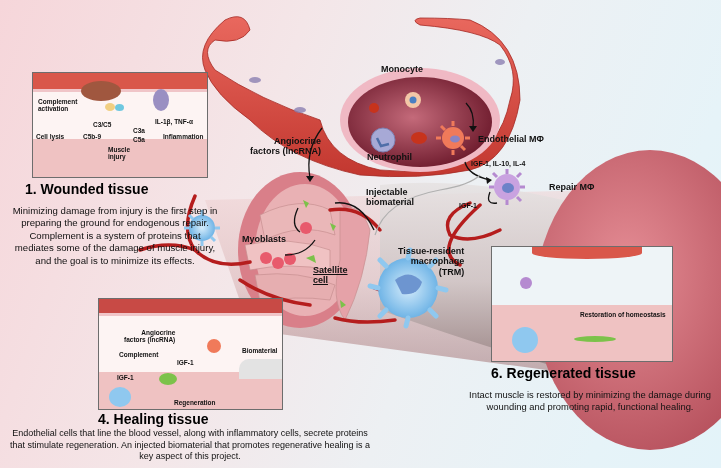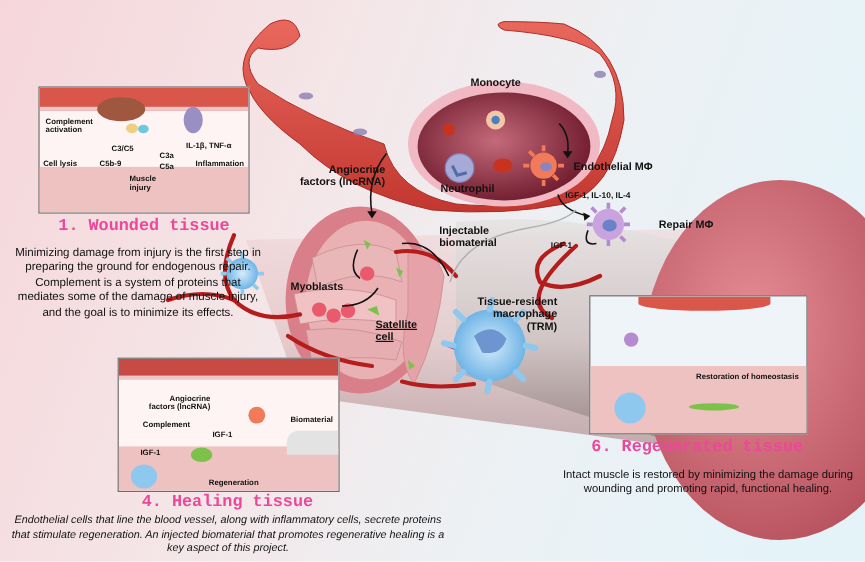--- a/index.html
+++ b/index.html
@@ -5,21 +5,21 @@
   html, body { margin: 0; padding: 0; }
   body {
     width: 721px; height: 468px; overflow: hidden; position: relative;
     font-family: "Liberation Sans", sans-serif;
     background: linear-gradient(110deg, #f6d6da 0%, #f4e6e8 35%, #edf0f3 60%, #e6f3f8 85%, #e3f3f9 100%);
   }
   .abs { position: absolute; }
   svg.scene { position: absolute; left: 0; top: 0; }
   .lbl { position: absolute; font-weight: bold; color: #111; font-size: 9px; line-height: 1.15; white-space: nowrap; }
   .small { font-size: 6.5px; font-weight: bold; color: #111; position: absolute; white-space: nowrap; line-height: 1.1; }
-  .panel-title { position: absolute; font-weight: bold; font-size: 14px; color: #ec4899; text-align: center; white-space: nowrap; font-family: Liberation Mono, monospace; }
+  .panel-title { position: absolute; font-weight: bold; font-size: 14px; color: #000000; white-space: nowrap; }
   .panel-desc { position: absolute; font-size: 9.6px; color: #111; text-align: center; line-height: 1.3; }
   .inset { position: absolute; border: 1.5px solid #6d6d6d; overflow: hidden; }
 </style>
 </head>
 <body>
 
 <svg class="scene" width="721" height="468" viewBox="0 0 721 468">
   <defs>
     <linearGradient id="vesselG" x1="0" y1="0" x2="0" y2="1">
       <stop offset="0" stop-color="#e9685e"></stop>
@@ -181,34 +181,34 @@
     <div>Angiocrine</div>
       <div>factors (lncRNA)</div>
   </div>
   <div class="small" style="left:20px;top:52px;">Complement</div>
   <div class="small" style="left:78px;top:60px;">IGF-1</div>
   <div class="small" style="left:18px;top:75px;">IGF-1</div>
   <div class="small" style="left:143px;top:48px;">Biomaterial</div>
   <div class="small" style="left:75px;top:100px;">Regeneration</div>
 </div>
 <div class="panel-title" style="left:98px;top:411px;width:183px;">4. Healing tissue</div>
-<div class="panel-desc" style="left:5px;top:428px;width:370px;font-size:9px;font-style:italic;">Endothelial cells that line the blood vessel, along with inflammatory cells, secrete proteins that stimulate regeneration. An injected biomaterial that promotes regenerative healing is a key aspect of this project.</div>
+<div class="panel-desc" style="left:5px;top:428px;width:370px;font-size:9px;">Endothelial cells that line the blood vessel, along with inflammatory cells, secrete proteins that stimulate regeneration. An injected biomaterial that promotes regenerative healing is a key aspect of this project.</div>
 
 <div class="inset" style="left:491px;top:246px;width:180px;height:114px;background:#eef4f7;">
   <div class="abs" style="left:40px;top:0;width:110px;height:12px;background:#d9574a;border-radius:0 0 50% 50%;"></div>
   <div class="abs" style="left:28px;top:30px;width:12px;height:12px;border-radius:50%;background:#b58ad0;"></div>
   <div class="abs" style="left:0;top:58px;width:180px;height:56px;background:#efc2c2;"></div>
   <div class="abs" style="left:20px;top:80px;width:26px;height:26px;border-radius:50%;background:#8fc8ef;"></div>
   <div class="abs" style="left:82px;top:89px;width:42px;height:6px;border-radius:50%;background:#7cc24a;"></div>
   <div class="small" style="left:88px;top:64px;">Restoration of homeostasis</div>
 </div>
 <div class="panel-title" style="left:491px;top:365px;width:180px;">6. Regenerated tissue</div>
 <div class="panel-desc" style="left:460px;top:389px;width:260px;font-size:9.4px;">Intact muscle is restored by minimizing the damage during wounding and promoting rapid, functional healing.</div>
 
-<div class="lbl" style="left:392px;top:64px;">Monocyte</div>
+<div class="lbl" style="left:381px;top:64px;">Monocyte</div>
 <div class="lbl" style="left:367px;top:152px;">Neutrophil</div>
 <div class="lbl" style="left:478px;top:134px;">Endothelial MΦ</div>
 <div class="lbl" style="left:471px;top:160px;font-size:7px;">IGF-1, IL-10, IL-4</div>
 <div class="lbl" style="left:549px;top:182px;">Repair MΦ</div>
 <div class="lbl" style="left:459px;top:202px;font-size:7px;">IGF-1</div>
 <div class="lbl" style="left:250px;top:136px;text-align:right;">
   <div>Angiocrine</div>
     <div>factors (lncRNA)</div>
 </div>
 <div class="lbl" style="left:366px;top:187px;">

